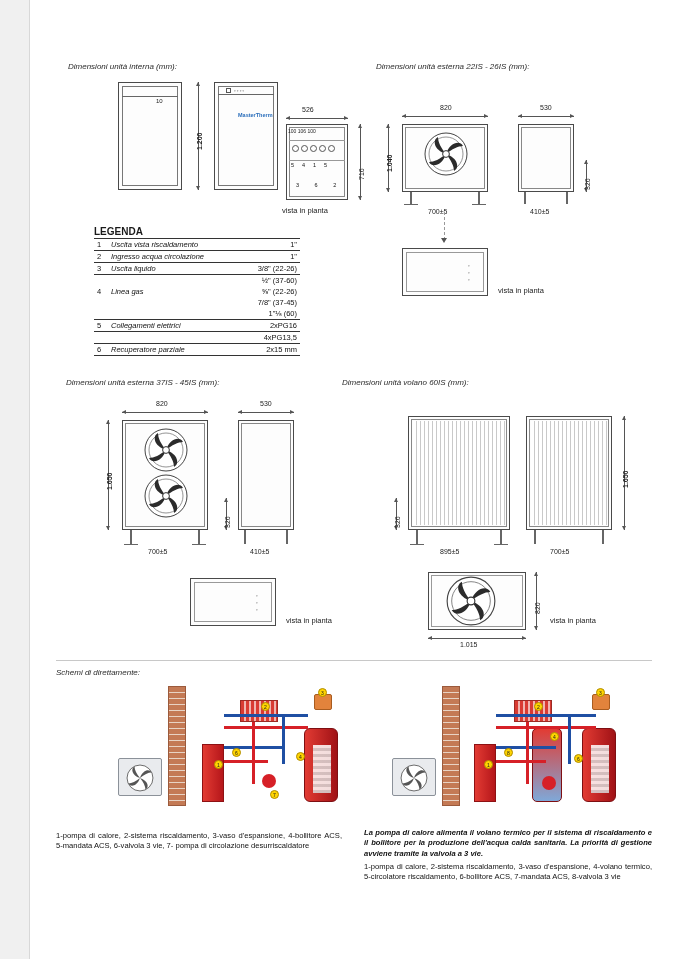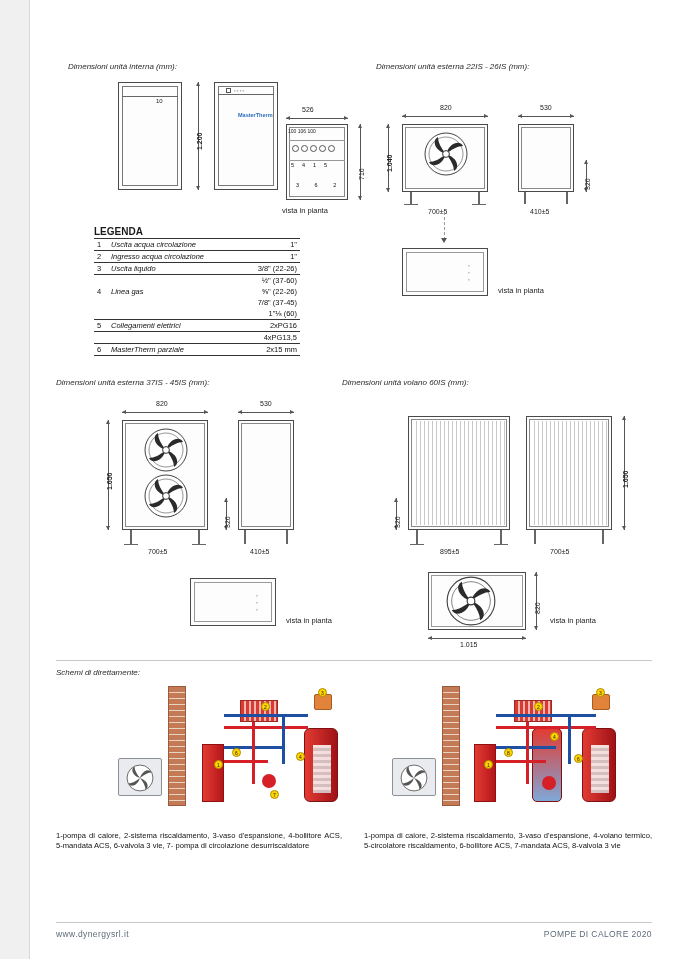--- a/index.html
+++ b/index.html
@@ -146,21 +146,21 @@
     <div class="dimv" style="left:328px; top:180px;">716</div>
 
     <div class="vp" style="left:252px; top:206px;">vista in pianta</div>
   </div>
 
   <div class="legend-title" style="left:64px; top:226px;">LEGENDA</div>
   <table class="legend" style="left:64px; top:238px;">
     <tbody>
         <tr>
       <td class="n">1</td>
-      <td>Uscita acqua circolazione</td>
+      <td>Uscita vista riscaldamento</td>
       <td class="v">1"</td>
     </tr>
     <tr>
       <td class="n">2</td>
       <td>Ingresso acqua circolazione</td>
       <td class="v">1"</td>
     </tr>
     <tr>
       <td class="n">3</td>
       <td>Uscita liquido</td>
@@ -191,21 +191,21 @@
       <td>Collegamenti elettrici</td>
       <td class="v">2xPG16</td>
     </tr>
     <tr class="sub">
       <td class="n"></td>
       <td></td>
       <td class="v">4xPG13,5</td>
     </tr>
     <tr>
       <td class="n">6</td>
-      <td>MasterTherm parziale</td>
+      <td>Recuperatore parziale</td>
       <td class="v">2x15 mm</td>
     </tr>
   </tbody>
     </table>
 
   <div class="caption" style="left:312px; top:62px;margin-left:34px;">Dimensioni unità esterna 22IS - 26IS (mm):</div>
   <div>
     <div class="dim" style="left:410px; top:104px;">820</div>
     <div class="arrowline" style="left:372px; top:116px; width:86px;"></div>
     <div class="box" style="left:372px; top:124px; width:86px; height:68px;"></div>
@@ -242,21 +242,21 @@
     <div class="dim" style="left:500px; top:208px;">410±5</div>
 
     <div class="dash" style="left:414px; top:212px; width:1px; height:28px; border-top:none; border-left:1px dashed #999;"></div>
     <div style="position:absolute; left:411px; top:238px; width:0;height:0;border-left:3px solid transparent;border-right:3px solid transparent;border-top:5px solid #555;"></div>
     <div class="box" style="left:372px; top:248px; width:86px; height:48px;"></div>
     <div class="box" style="left:376px; top:252px; width:78px; height:40px; border-color:#999;"></div>
     <div style="position:absolute; left:438px; top:262px; font-size:4.5px; color:#555; line-height:1.6;">▫<br>▫<br>▫</div>
     <div class="vp" style="left:468px; top:286px;">vista in pianta</div>
   </div>
 
-  <div class="caption" style="left:26px; top:378px;text-align:right;">Dimensioni unità esterna 37IS - 45IS (mm):</div>
+  <div class="caption" style="left:36px; top:378px;text-align:right;">Dimensioni unità esterna 37IS - 45IS (mm):</div>
   <div>
     <div class="dim" style="left:126px; top:400px;">820</div>
     <div class="arrowline" style="left:92px; top:412px; width:86px;"></div>
     <div class="box" style="left:92px; top:420px; width:86px; height:110px;"></div>
     <div class="box" style="left:95px; top:423px; width:80px; height:104px; border-color:#888;"></div>
     <svg style="position:absolute; left:114px; top:428px;" width="44" height="44" viewBox="0 0 44 44">
       <circle cx="22" cy="22" r="21" fill="#ffffff" stroke="#444" stroke-width="1"></circle>
       <circle cx="22" cy="22" r="17" fill="#ffffff" stroke="#666" stroke-width="0.7"></circle>
       <g fill="#2b2b2b">
         <path d="M22 22 C26 10, 36 8, 39 14 C34 14, 28 17, 22 22 Z"></path>
@@ -420,21 +420,18 @@
     <div style="position:absolute; left:170px; top:16px; width:9px; height:9px; background:#ffd400; border:1px solid #b08c00; border-radius:50%; font-size:5px; text-align:center; line-height:9px;">2</div>
     <div style="position:absolute; left:232px; top:2px; width:9px; height:9px; background:#ffd400; border:1px solid #b08c00; border-radius:50%; font-size:5px; text-align:center; line-height:9px;">3</div>
     <div style="position:absolute; left:186px; top:46px; width:9px; height:9px; background:#ffd400; border:1px solid #b08c00; border-radius:50%; font-size:5px; text-align:center; line-height:9px;">4</div>
     <div style="position:absolute; left:210px; top:68px; width:9px; height:9px; background:#ffd400; border:1px solid #b08c00; border-radius:50%; font-size:5px; text-align:center; line-height:9px;">6</div>
   </div>
 
   <div class="txtblk" style="left:26px; top:828px; width:286px;">
     <span class="n">1-pompa di calore, 2-sistema riscaldamento, 3-vaso d'espansione, 4-bollitore ACS, 5-mandata ACS, 6-valvola 3 vie, 7- pompa di circolazione desurriscaldatore</span>
   </div>
   <div class="txtblk" style="left:334px; top:828px; width:288px;">
+    <span class="b">La pompa di calore alimenta il volano termico per il sistema di riscaldamento e il bollitore per la produzione dell'acqua calda sanitaria. La priorità di gestione avviene tramite la valvola a 3 vie.</span>
     <span class="n">1-pompa di calore, 2-sistema riscaldamento, 3-vaso d'espansione, 4-volano termico, 5-circolatore riscaldamento, 6-bollitore ACS, 7-mandata ACS, 8-valvola 3 vie</span>
   </div>
 
-  <div class="ftr">
-    <span class="lf">www.dynergysrl.it</span>
-    <span class="rt">POMPE DI CALORE 2020</span>
-  </div>
 
 </div>
 
 </body></html>

